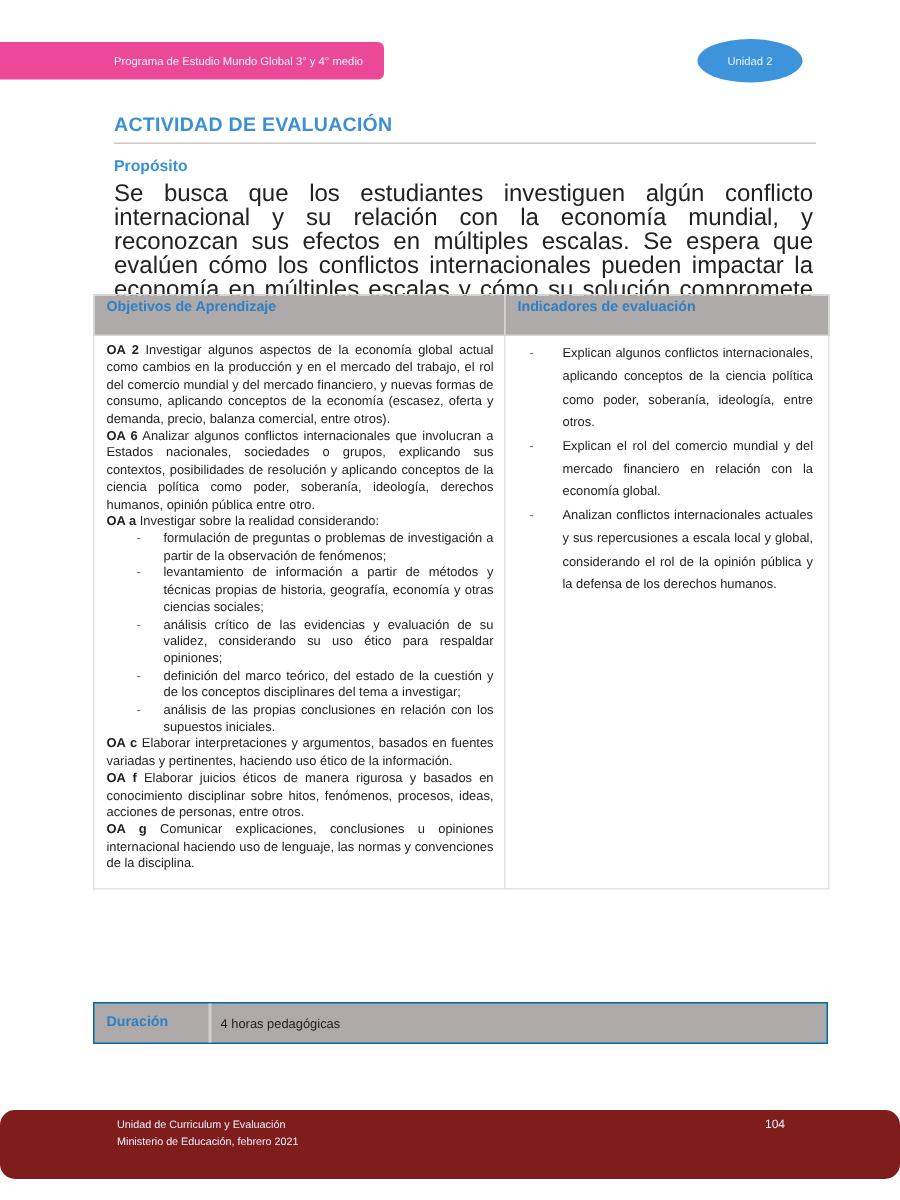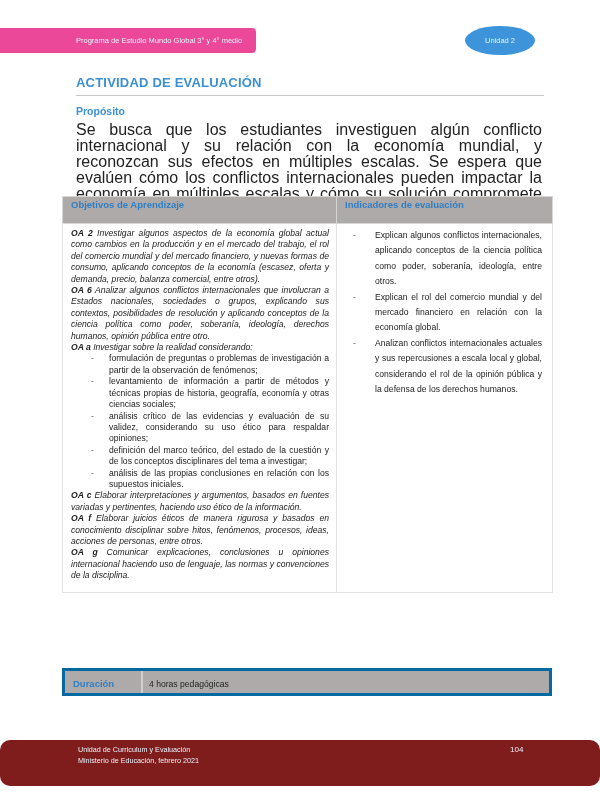--- a/index.html
+++ b/index.html
@@ -44,35 +44,35 @@
       border: 1px solid #d6d6d6;
     }
     .eval-table td {
       vertical-align: top; border: 1px solid #e2e2e2;
       font-size: 8.6px; line-height: 11.4px; color: #222;
     }
     .col-left { width: 274px; }
     .col-right { width: 216px; }
     .cell-left { padding: 4px 7px 10px 8px; text-align: justify; }
     .cell-right { padding: 4px 10px 10px 16px; }
-    .oa-block { margin: 0; text-align: justify; font-style: italic; }
+    .oa-block { margin: 0; text-align: justify; }
     .oa-code { font-weight: bold; }
     .sub-list { list-style: none; margin: 0; padding: 0 0 0 20px; }
     .sub-list li { position: relative; padding-left: 18px; text-align: justify; }
     .sub-list li::before, .ind-list li::before {
       content: "-"; position: absolute; left: 0; top: 0; color: #666;
     }
     .ind-list { list-style: none; margin: 0; padding: 0; }
     .ind-list li {
       position: relative; padding-left: 22px; text-align: justify;
       line-height: 15.4px; font-size: 8.6px;
     }
     .duration-row {
       position: absolute; left: 62px; top: 668px; width: 490px; height: 28px;
-      background: #aeaaaa; display: flex; border: 3px solid #0369a1; box-sizing: border-box;
+      background: #aeaaaa; display: flex; border: 1px solid #0369a1; box-sizing: border-box;
     }
     .duration-label {
       width: 78px; box-sizing: border-box; padding-left: 8px;
       font-size: 9.5px; font-weight: bold; color: #2f7fc4; line-height: 26px;
       border-right: 2px solid #d0d0d0;
     }
     .duration-value {
       padding-left: 6px; font-size: 8.6px; line-height: 26px; color: #222;
     }
     .footer-band {

